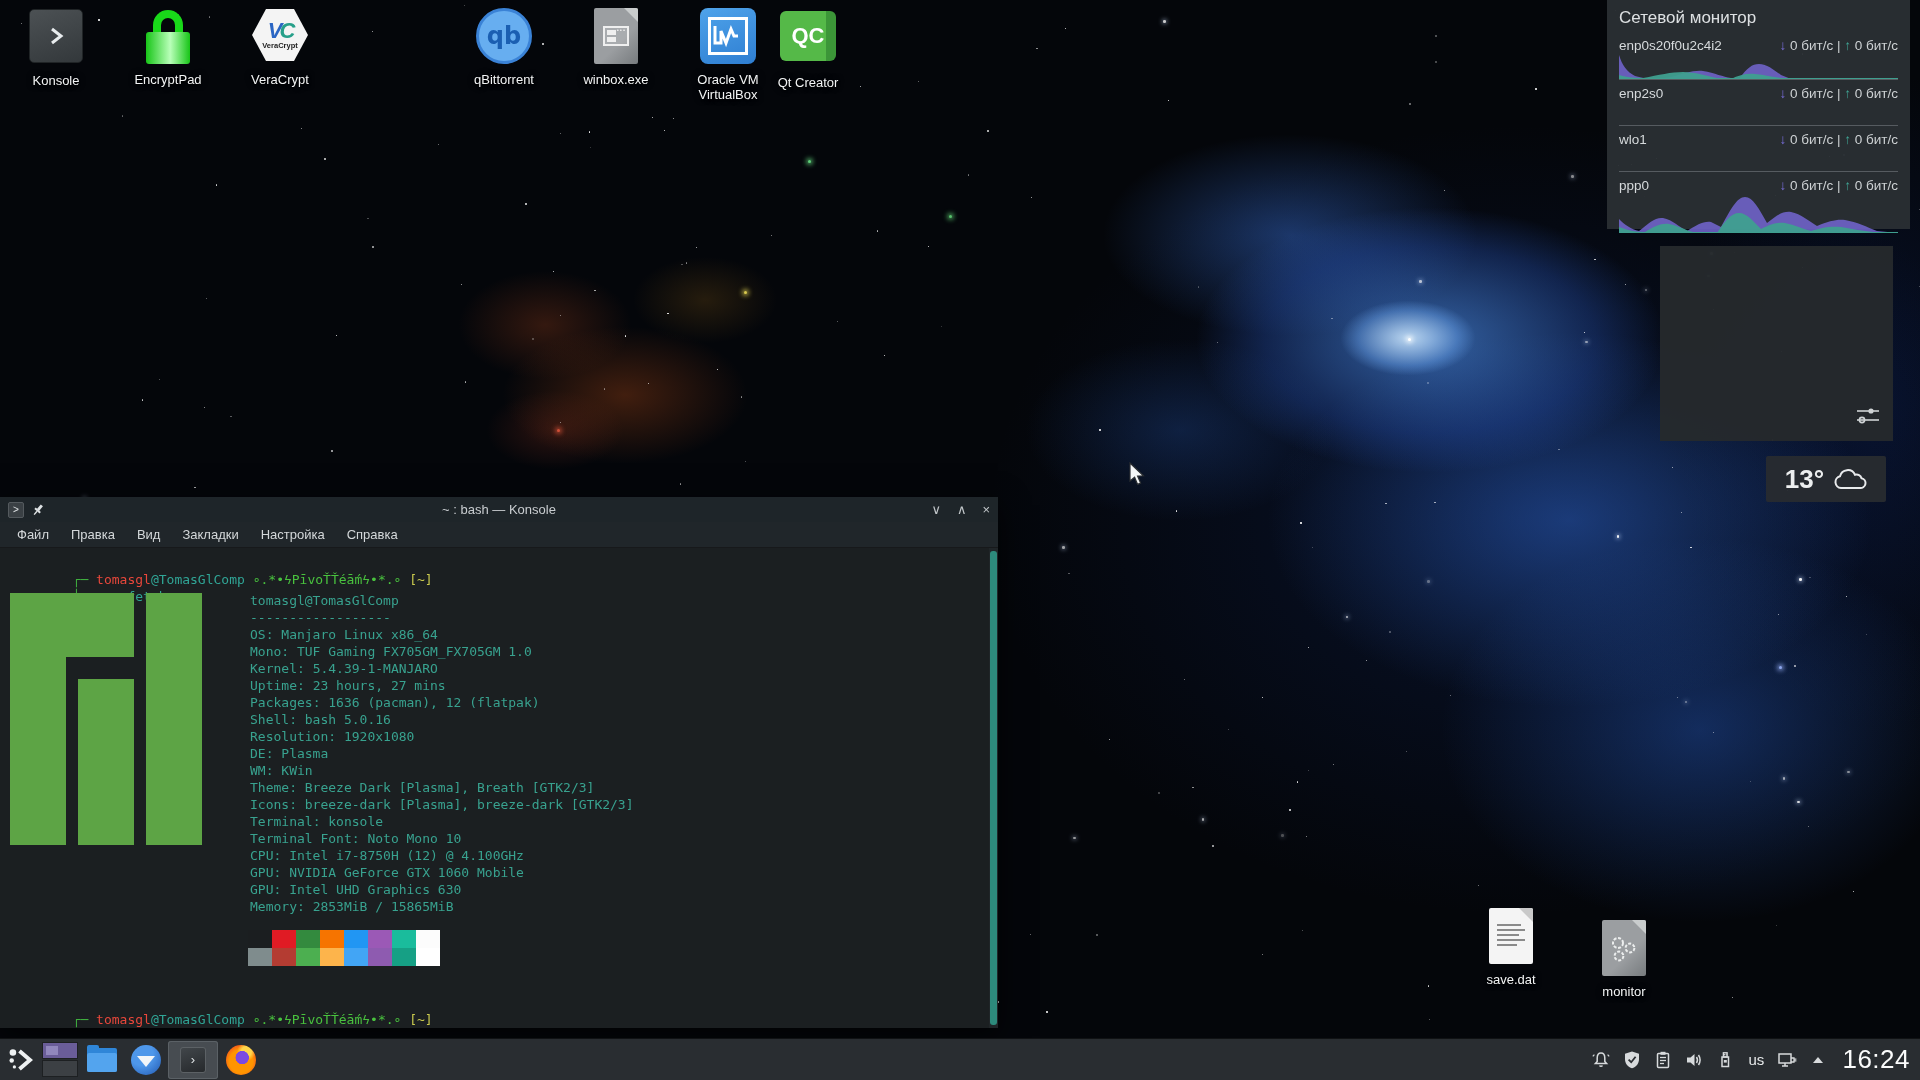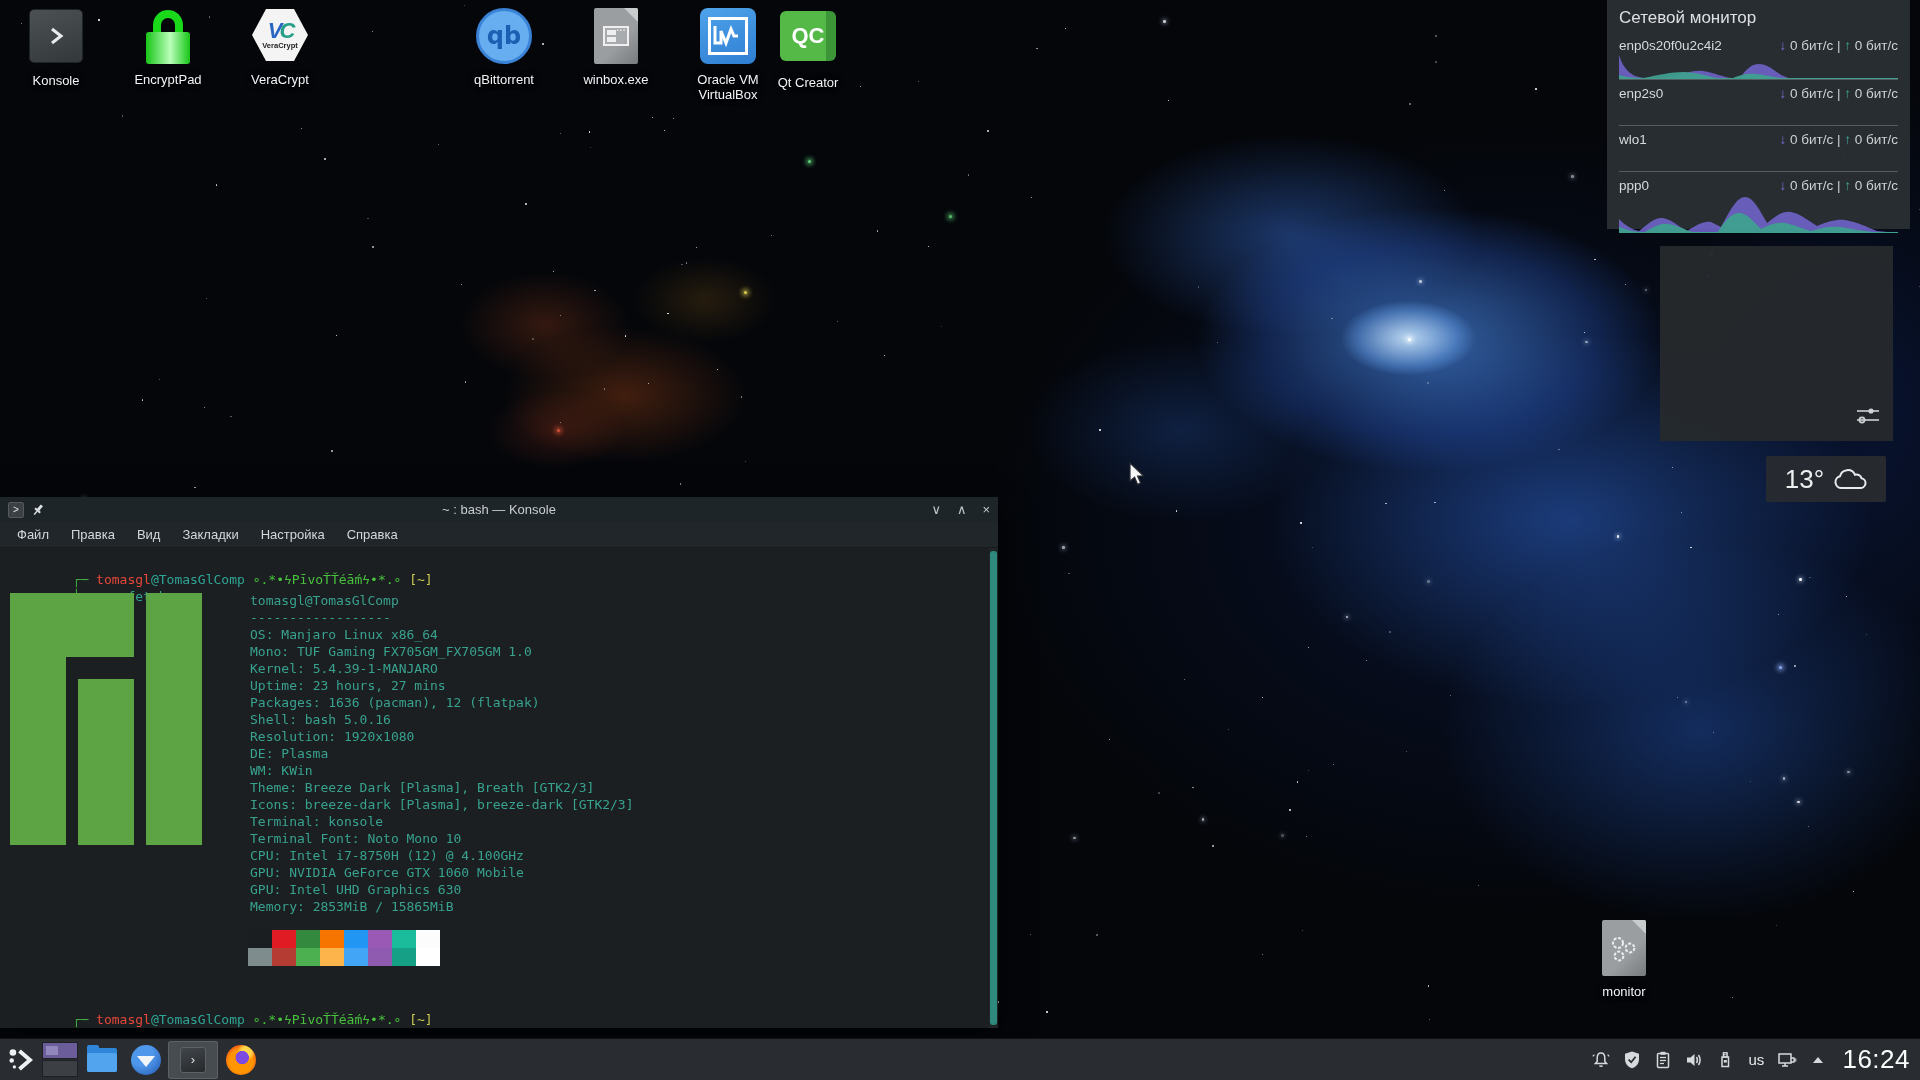--- a/index.html
+++ b/index.html
@@ -88,21 +88,21 @@
 
   
   .framewidget { position:absolute; left:1660px; top:246px; width:233px; height:195px;
     background:rgba(37,41,44,.97); }
   .framewidget .sliders { position:absolute; right:12px; bottom:10px; }
 
   
   .weather { position:absolute; left:1766px; top:456px; width:120px; height:46px;
     background:rgba(40,44,48,.94); border-radius:2px; display:flex; align-items:center;
     justify-content:center; gap:9px; color:#eceeef; }
-  .weather .t { font-size:26px; font-weight:normal; }
+  .weather .t { font-size:26px; font-weight:bold; }
 
   
   .window { position:absolute; left:0; top:497px; width:998px; height:531px;
     box-shadow:0 8px 28px rgba(0,0,0,.65); background:#1b1f21; }
   .titlebar { height:25px; background:#1e2529; display:flex; align-items:center; padding:0 8px; position:relative; }
   .titlebar .appico { width:16px; height:16px; border-radius:2px; background:#3a4044; border:1px solid #545a5e;
     color:#dfe3e5; font-size:10px; display:flex; align-items:center; justify-content:center; }
   .titlebar .title { position:absolute; left:0; right:0; text-align:center; font-size:13px; color:#c9cdd0; }
   .titlebar .btns { margin-left:auto; display:flex; gap:16px; z-index:2; }
   .titlebar .btns span { color:#c2c7ca; font-size:13px; line-height:25px; cursor:pointer; }
@@ -441,20 +441,35 @@
       </div>
     <div class="lbl">Oracle VM VirtualBox</div>
   </div>
   <div class="dicon" style="left:752px;top:8px">
     <div class="ic">
         <div class="ic-qtc">QC</div>
       </div>
     <div class="lbl">Qt Creator</div>
   </div>
 
+  <div class="dicon" style="left:1455px;top:908px">
+    <div class="ic">
+        <div class="ic-page white">
+      <div class="fold"></div>
+      <div class="txtlines">
+            <span style="width:24px;margin-top:16px"></span>
+            <span style="width:28px"></span>
+            <span style="width:22px"></span>
+            <span style="width:28px"></span>
+            <span style="width:20px"></span>
+          </div>
+    </div>
+      </div>
+    <div class="lbl">save.dat</div>
+  </div>
   <div class="dicon" style="left:1568px;top:920px">
     <div class="ic">
         <div class="ic-page gray">
       <div class="fold"></div>
       <svg width="34" height="30" viewBox="0 0 34 30" style="position:absolute;left:5px;top:15px">
         <circle cx="11" cy="8" r="5" fill="none" stroke="#eceeee" stroke-width="2" stroke-dasharray="3 1.6"></circle>
         <circle cx="23" cy="13" r="4.4" fill="none" stroke="#eceeee" stroke-width="2" stroke-dasharray="3 1.6"></circle>
         <circle cx="12" cy="21" r="4.4" fill="none" stroke="#eceeee" stroke-width="2" stroke-dasharray="3 1.6"></circle>
       </svg>
     </div>

